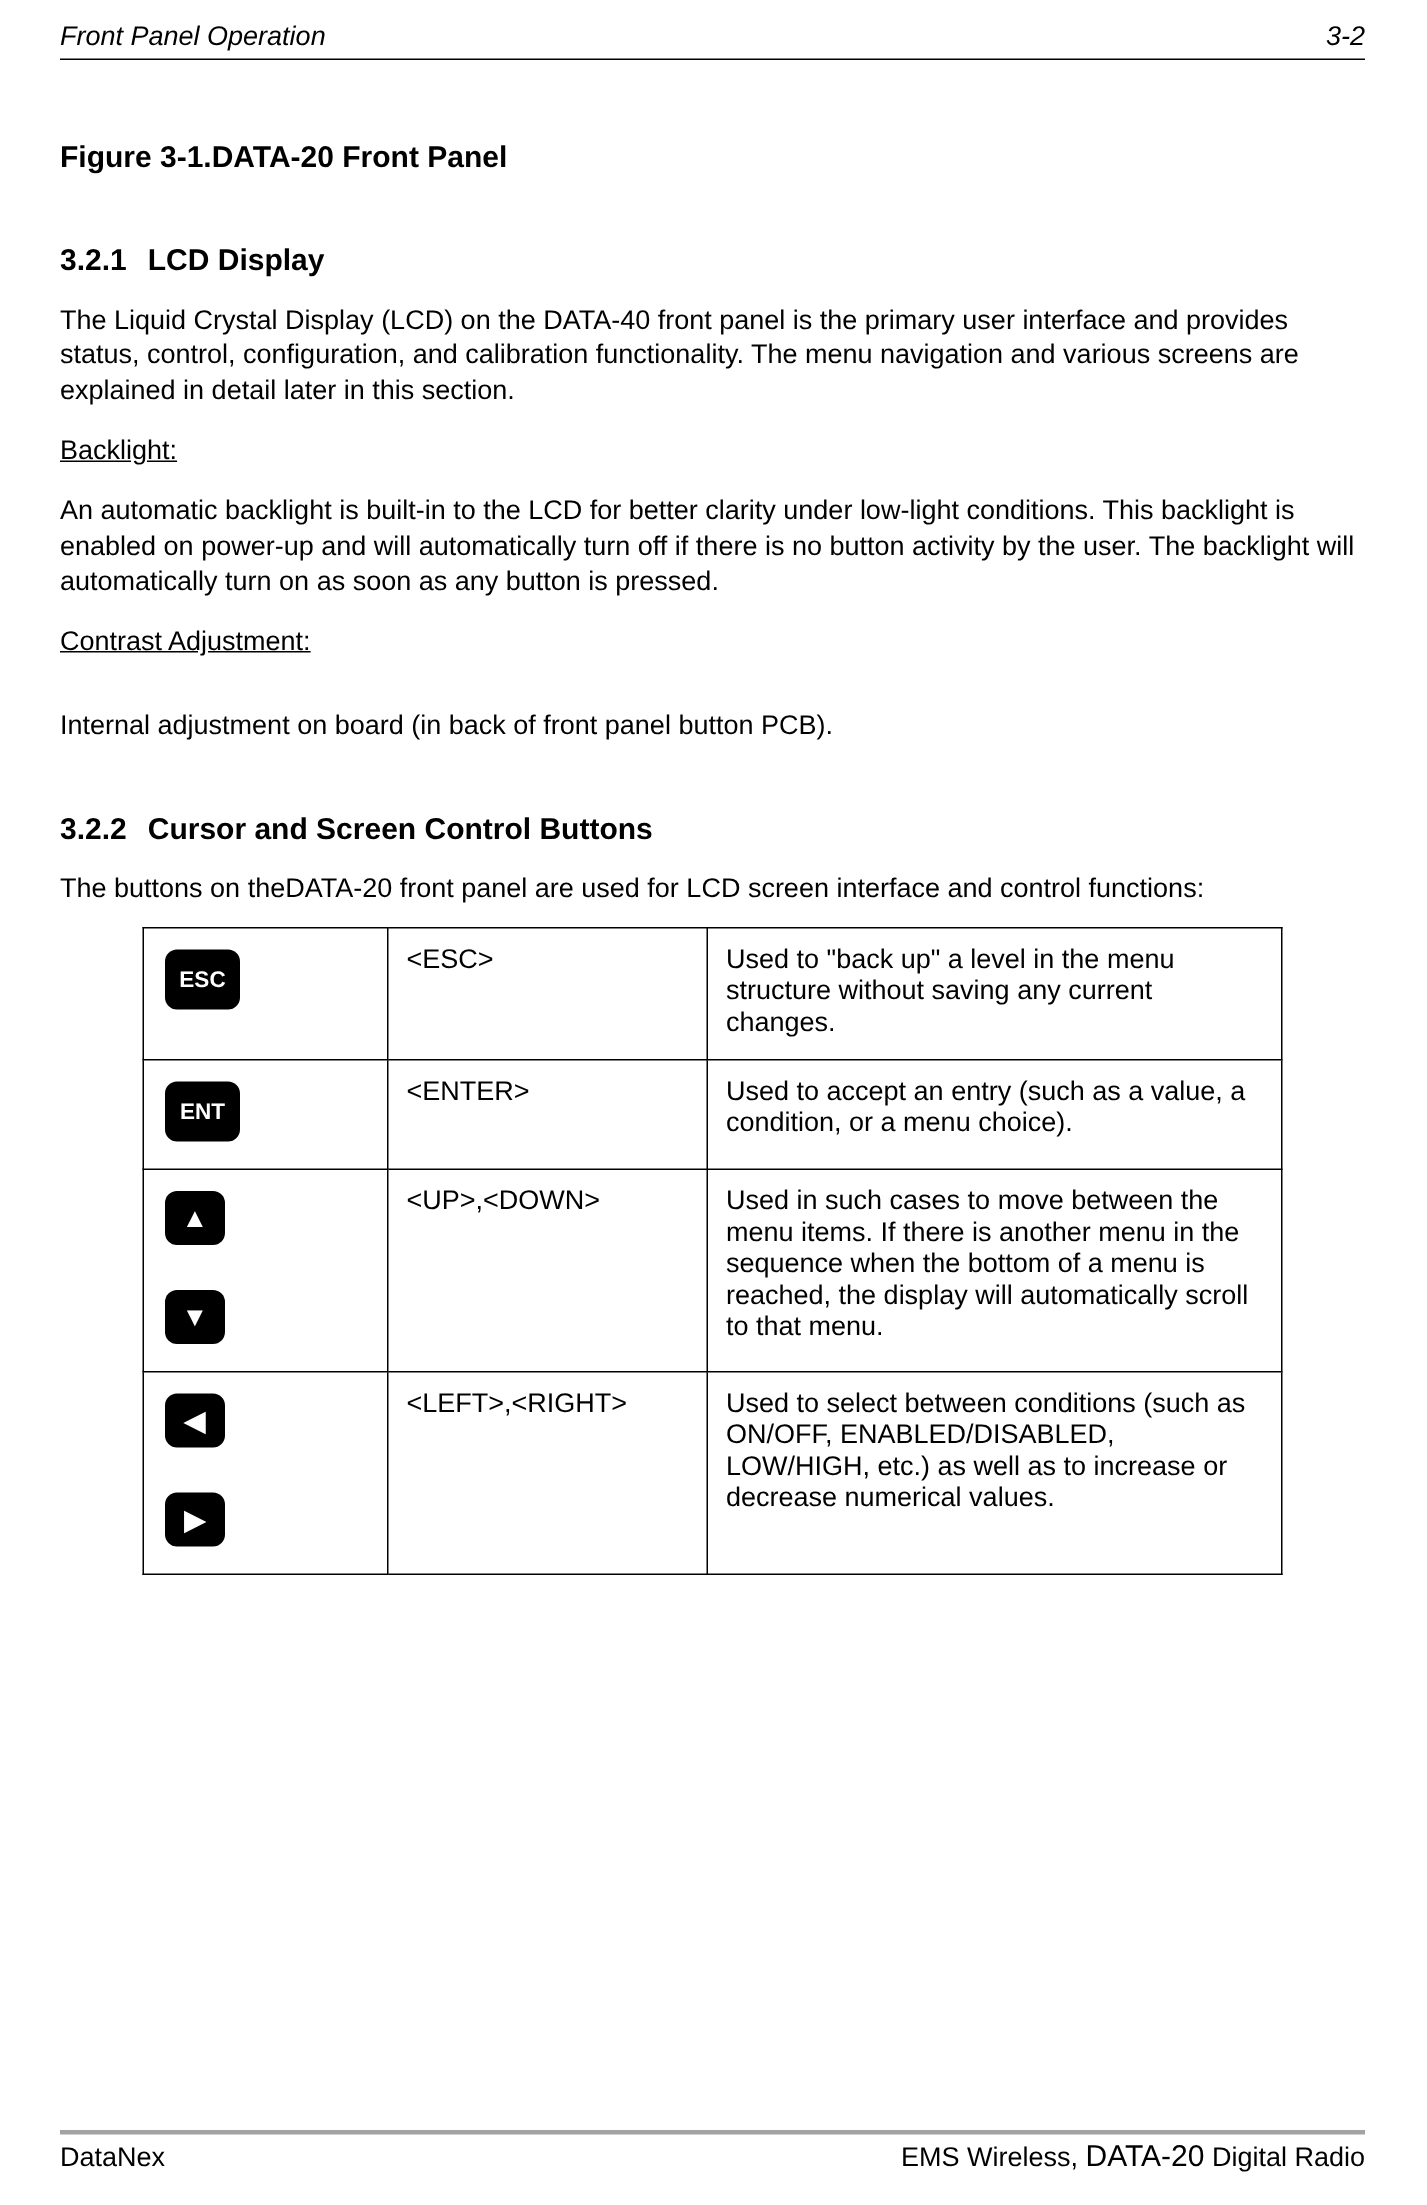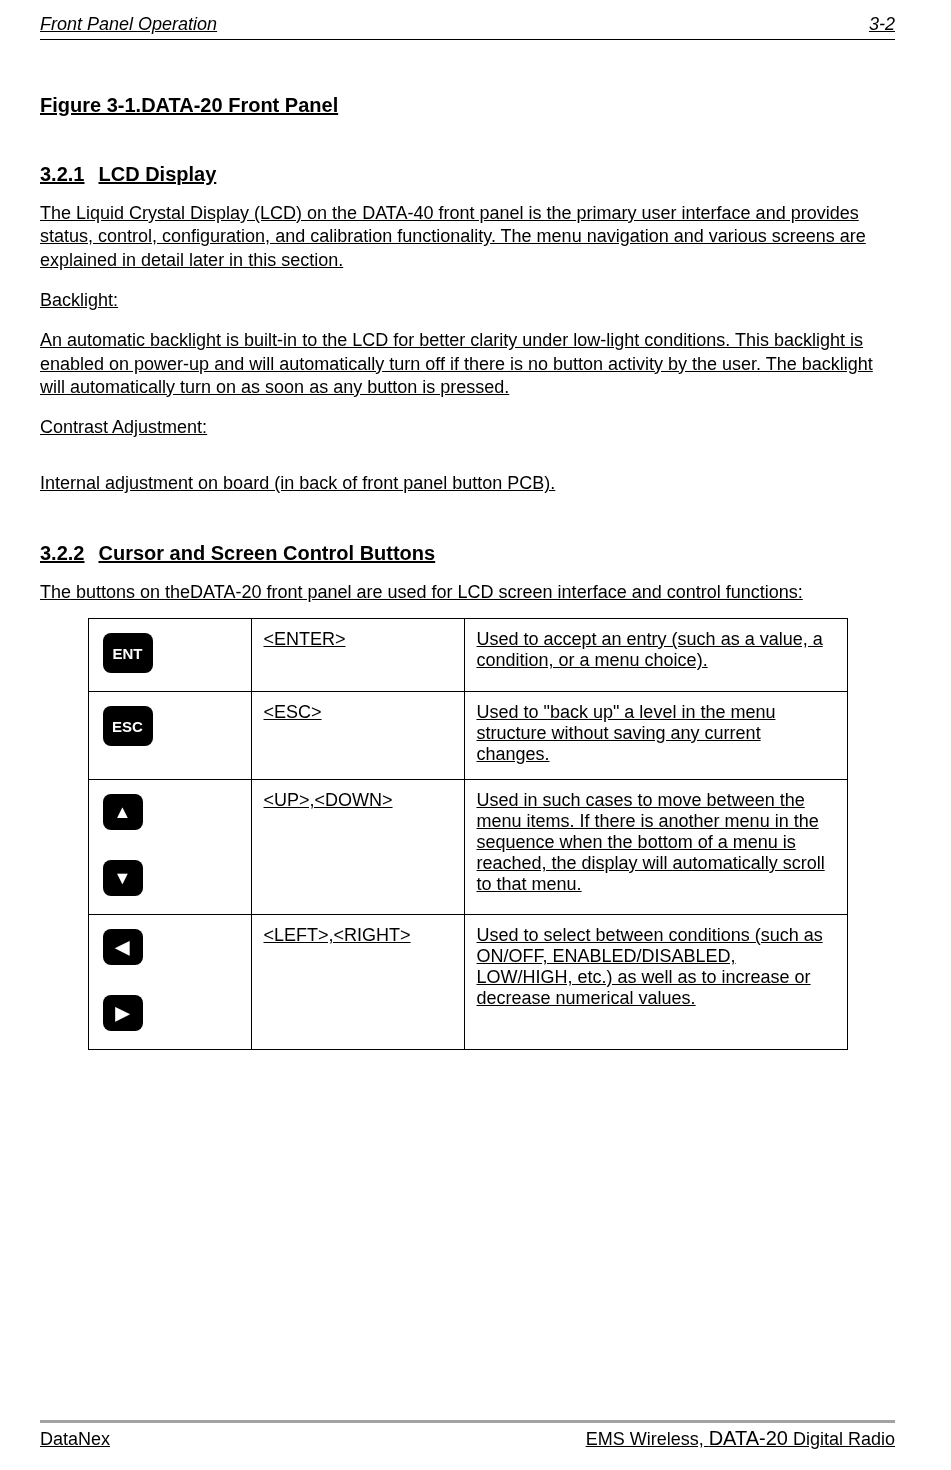--- a/index.html
+++ b/index.html
@@ -6,25 +6,24 @@
     margin: 0;
     font-family: Arial, Helvetica, sans-serif;
     font-size: 18px;
     color: #000;
     background: #fff;
   }
   .page {
     width: 951px;
     min-height: 1470px;
     box-sizing: border-box;
-    padding: 14px 56px 20px 40px;
+    padding: 14px 41px 20px 40px;
     position: relative;
     display: flex;
     flex-direction: column;
-    text-decoration: underline;
   }
   .header-row {
     display: flex;
     justify-content: space-between;
     font-style: italic;
     font-size: 18px;
     padding-bottom: 4px;
     border-bottom: 1px solid #000;
   }
   .figure-title {
@@ -114,31 +113,31 @@
 
   <div class="section-heading">
     <span class="num">3.2.2</span><span>Cursor and Screen Control Buttons</span>
   </div>
   <div class="para">The buttons on theDATA-20 front panel are used for LCD screen interface and control functions:</div>
 
   <table class="btn-table">
     <tbody>
         <tr>
       <td class="col-icon">
+        <span class="key key-text">ESC</span>
+      </td>
+      <td class="col-name">&lt;ESC&gt;</td>
+      <td>Used to "back up" a level in the menu structure without saving any current changes.</td>
+    </tr>
+    <tr>
+      <td class="col-icon">
         <span class="key key-text">ENT</span>
       </td>
       <td class="col-name">&lt;ENTER&gt;</td>
       <td>Used to accept an entry (such as a value, a condition, or a menu choice).</td>
-    </tr>
-    <tr>
-      <td class="col-icon">
-        <span class="key key-text">ESC</span>
-      </td>
-      <td class="col-name">&lt;ESC&gt;</td>
-      <td>Used to "back up" a level in the menu structure without saving any current changes.</td>
     </tr>
     <tr>
       <td class="col-icon icon-stack">
         <span class="key key-arrow">▲</span>
         <div class="spacer"></div>
         <span class="key key-arrow">▼</span>
       </td>
       <td class="col-name">&lt;UP&gt;,&lt;DOWN&gt;</td>
       <td>Used in such cases to move between the menu items. If there is another menu in the sequence when the bottom of a menu is reached, the display will automatically scroll to that menu.</td>
     </tr>

